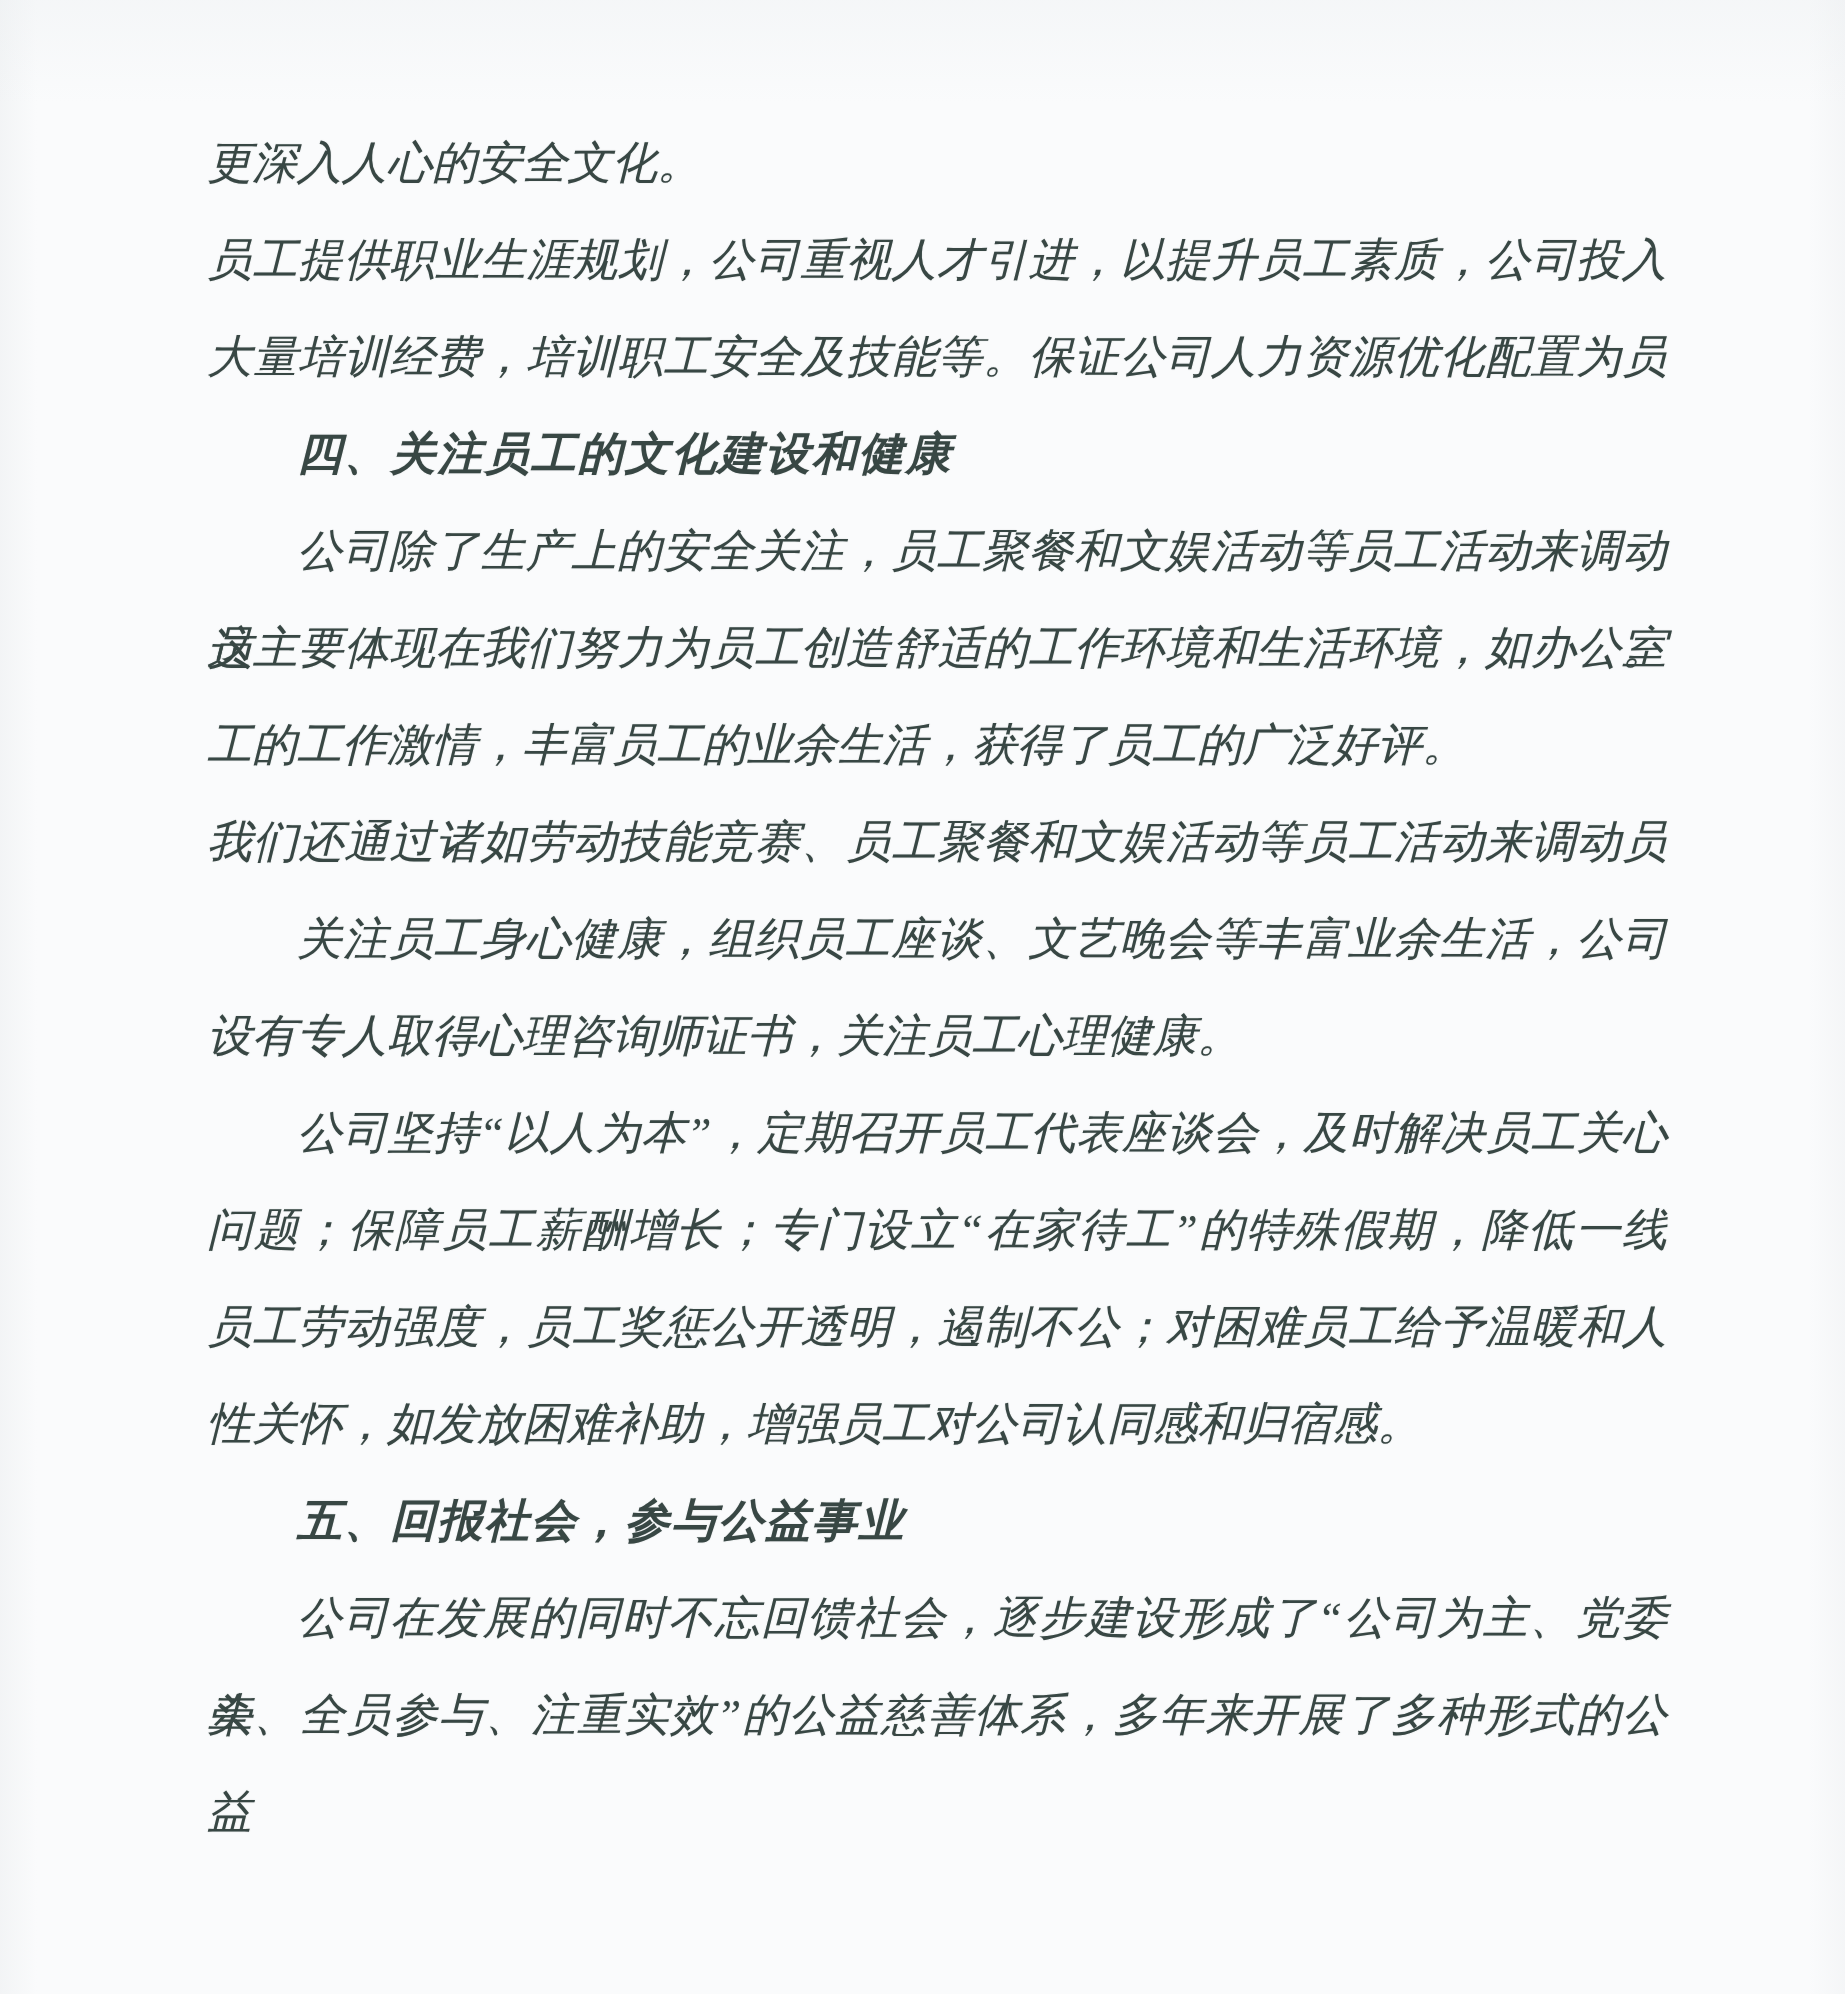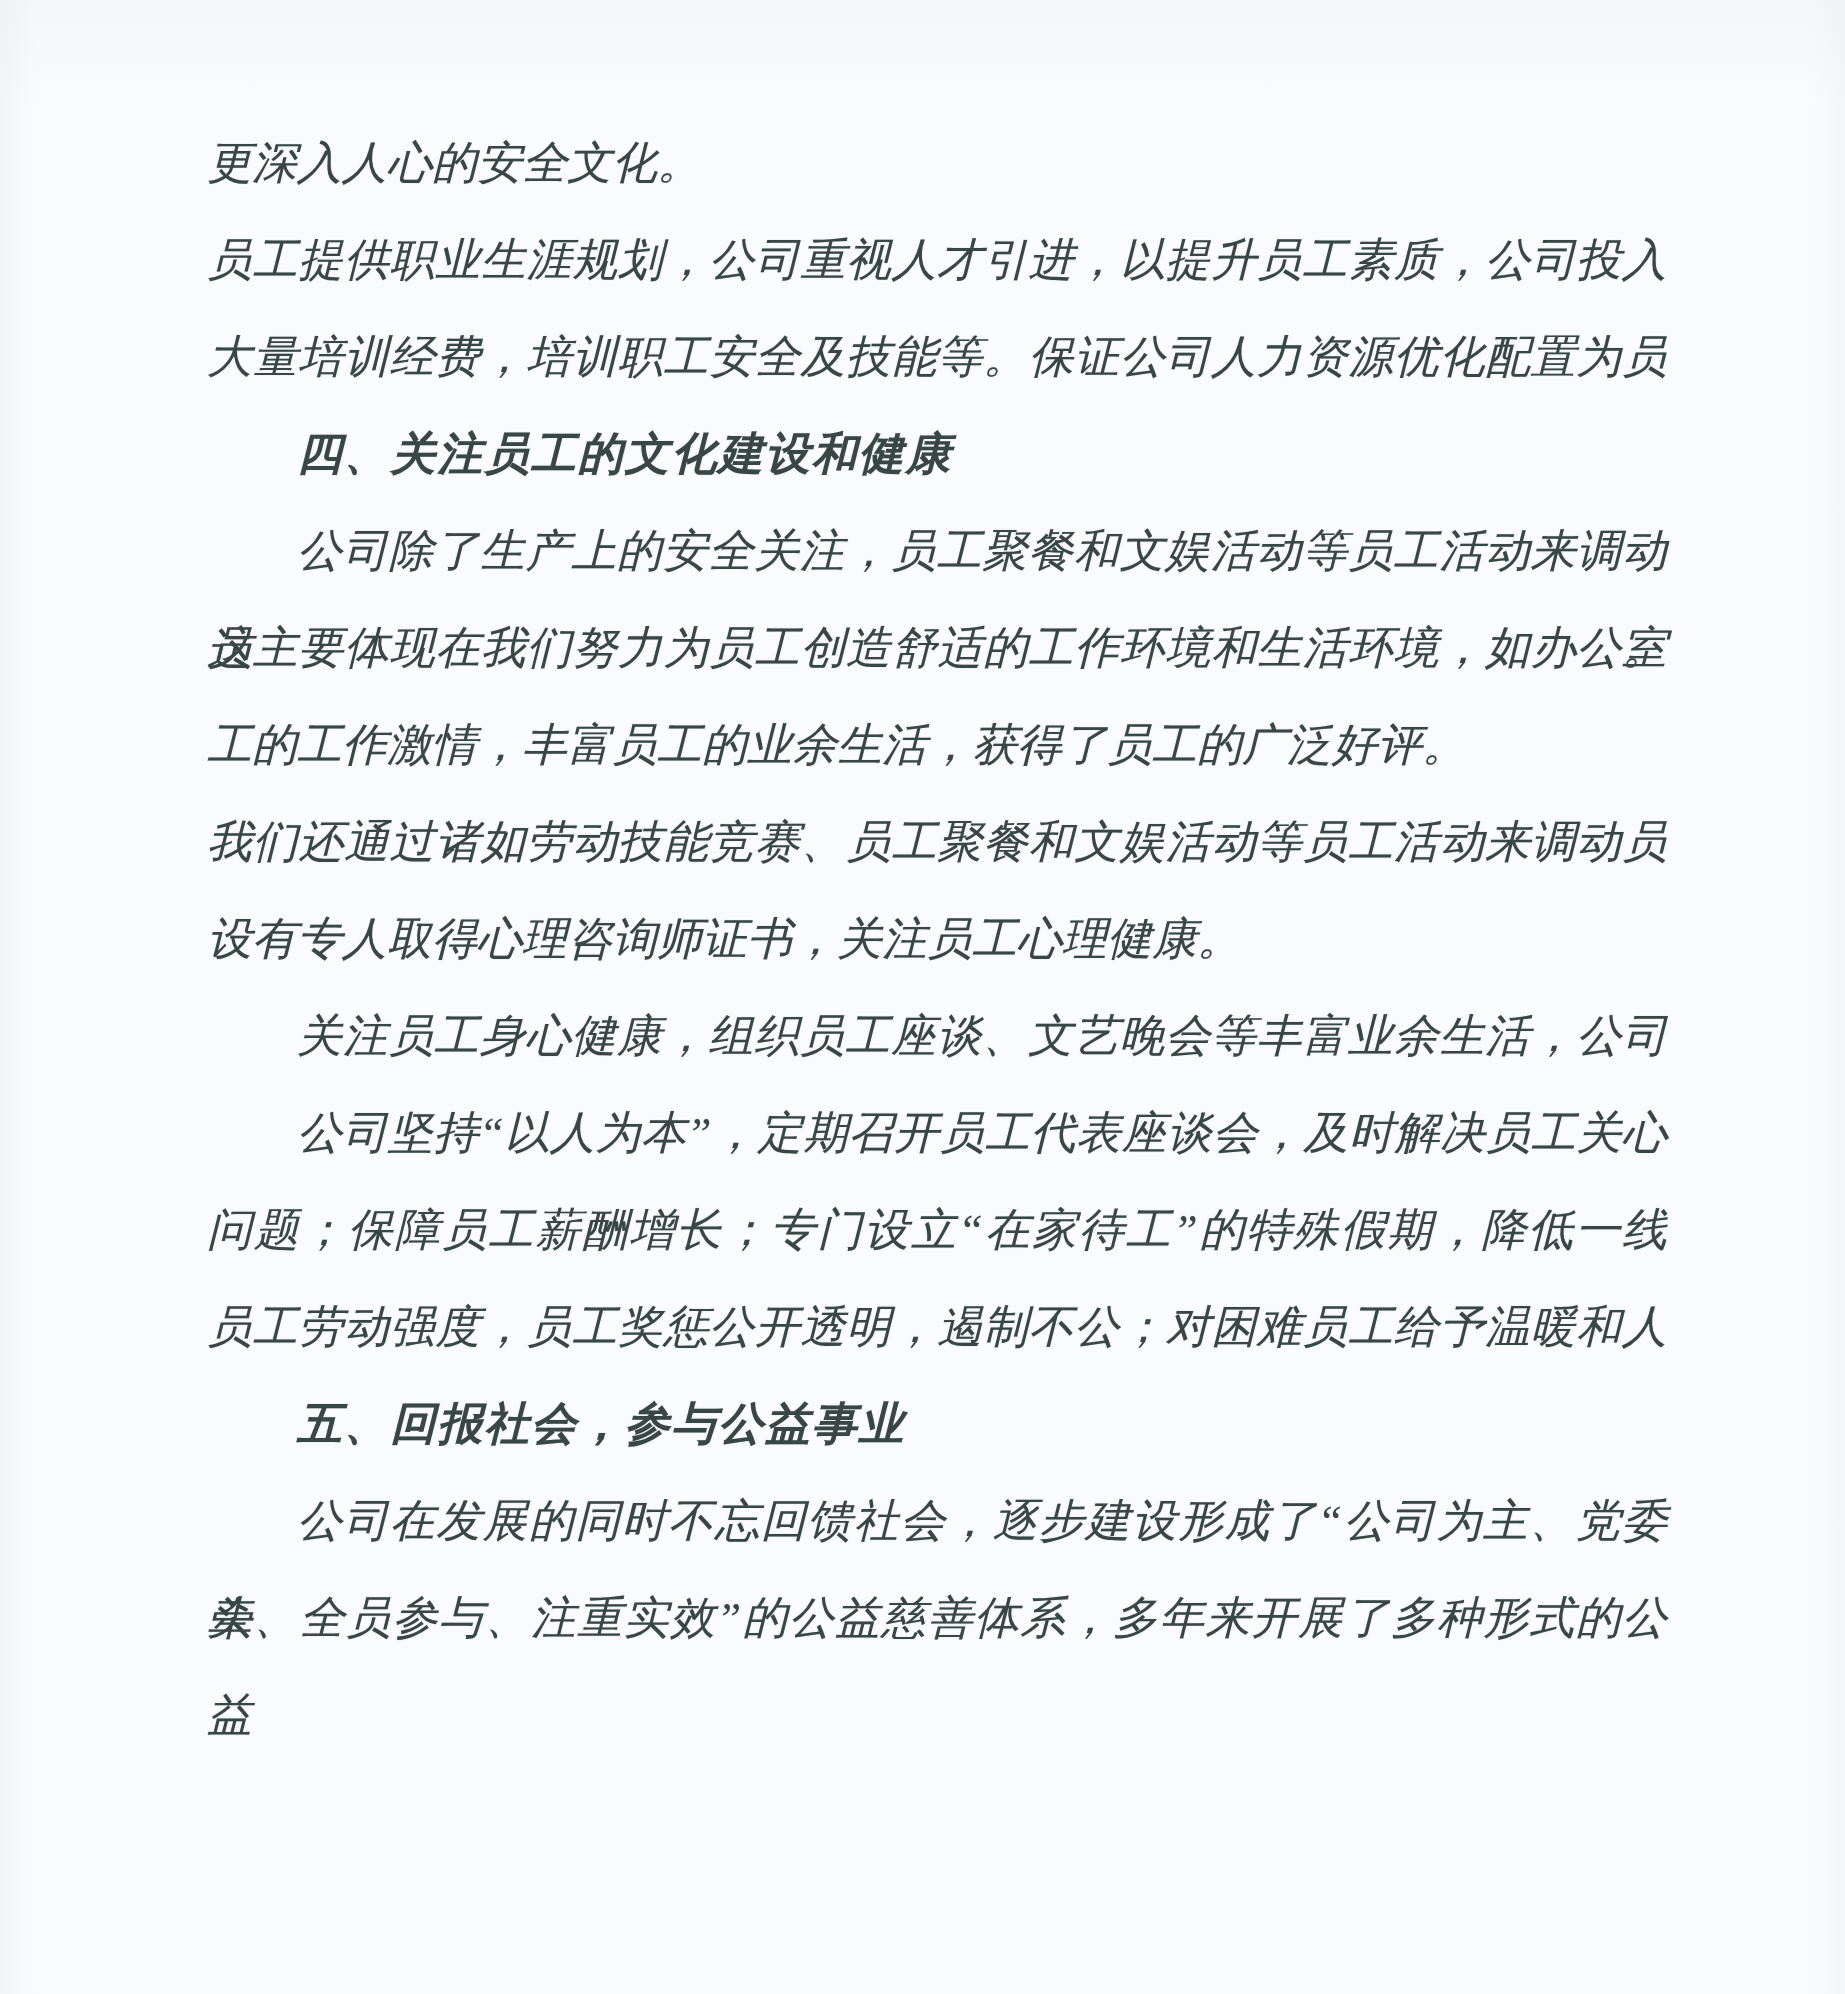--- a/index.html
+++ b/index.html
@@ -53,24 +53,25 @@
 <div class="page">
   <main class="body-text">
       <div class="line">更深入人心的安全文化。</div>
       <div class="line justify">员工提供职业生涯规划，公司重视人才引进，以提升员工素质，公司投入</div>
       <div class="line justify">大量培训经费，培训职工安全及技能等。保证公司人力资源优化配置为员</div>
       <div class="line indent heading">四、关注员工的文化建设和健康</div>
       <div class="line justify indent">公司除了生产上的安全关注，员工聚餐和文娱活动等员工活动来调动员。</div>
       <div class="line justify">这主要体现在我们努力为员工创造舒适的工作环境和生活环境，如办公室</div>
       <div class="line">工的工作激情，丰富员工的业余生活，获得了员工的广泛好评。</div>
       <div class="line justify">我们还通过诸如劳动技能竞赛、员工聚餐和文娱活动等员工活动来调动员</div>
+      <div class="line justify indent">关注员工身心健康，组织员工座谈、文艺晚会等丰富业余生活，公司</div>
       <div class="line">设有专人取得心理咨询师证书，关注员工心理健康。</div>
-      <div class="line justify indent">关注员工身心健康，组织员工座谈、文艺晚会等丰富业余生活，公司</div>
       <div class="line justify indent">公司坚持“以人为本”，定期召开员工代表座谈会，及时解决员工关心</div>
       <div class="line justify">问题；保障员工薪酬增长；专门设立“在家待工”的特殊假期，降低一线</div>
       <div class="line justify">员工劳动强度，员工奖惩公开透明，遏制不公；对困难员工给予温暖和人</div>
+      <div class="line">性关怀，如发放困难补助，增强员工对公司认同感和归宿感。</div>
       <div class="line indent heading">五、回报社会，参与公益事业</div>
       <div class="line justify indent">公司在发展的同时不忘回馈社会，逐步建设形成了“公司为主、党委牵</div>
       <div class="line justify">头、全员参与、注重实效”的公益慈善体系，多年来开展了多种形式的公益</div>
     </main>
 
 </div>
 
 
 </body></html>

